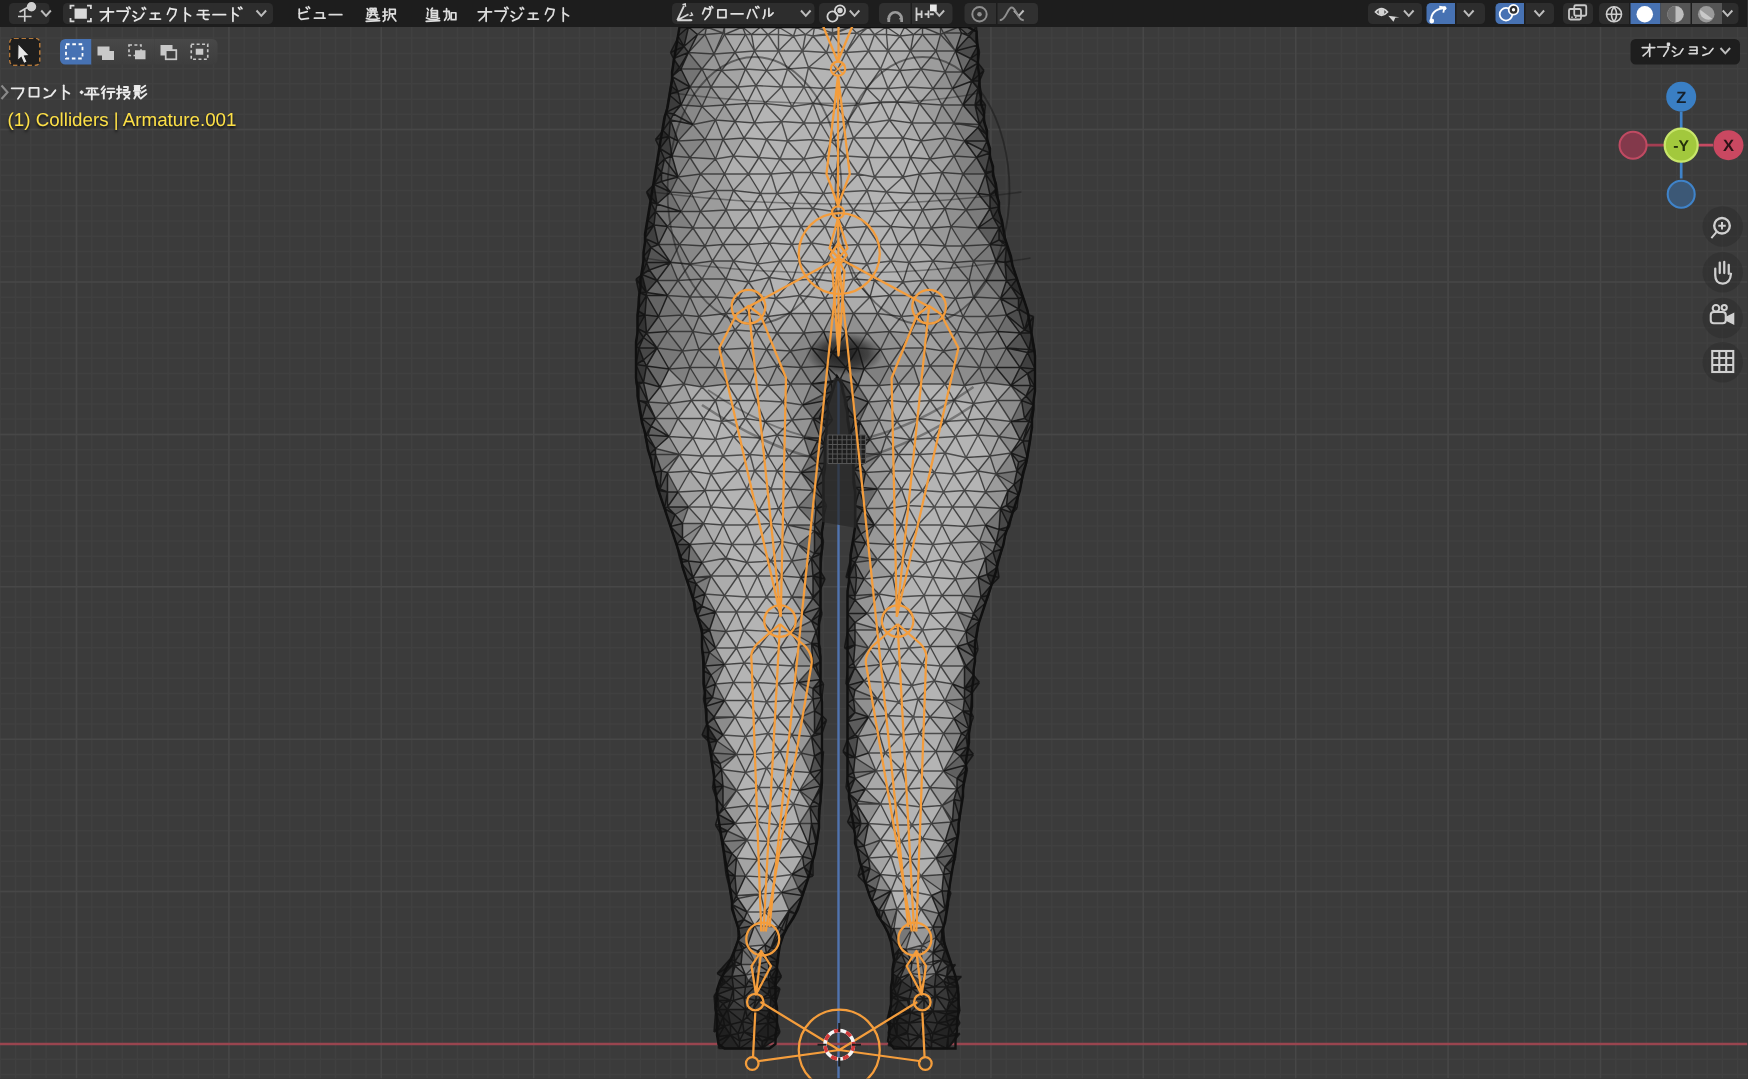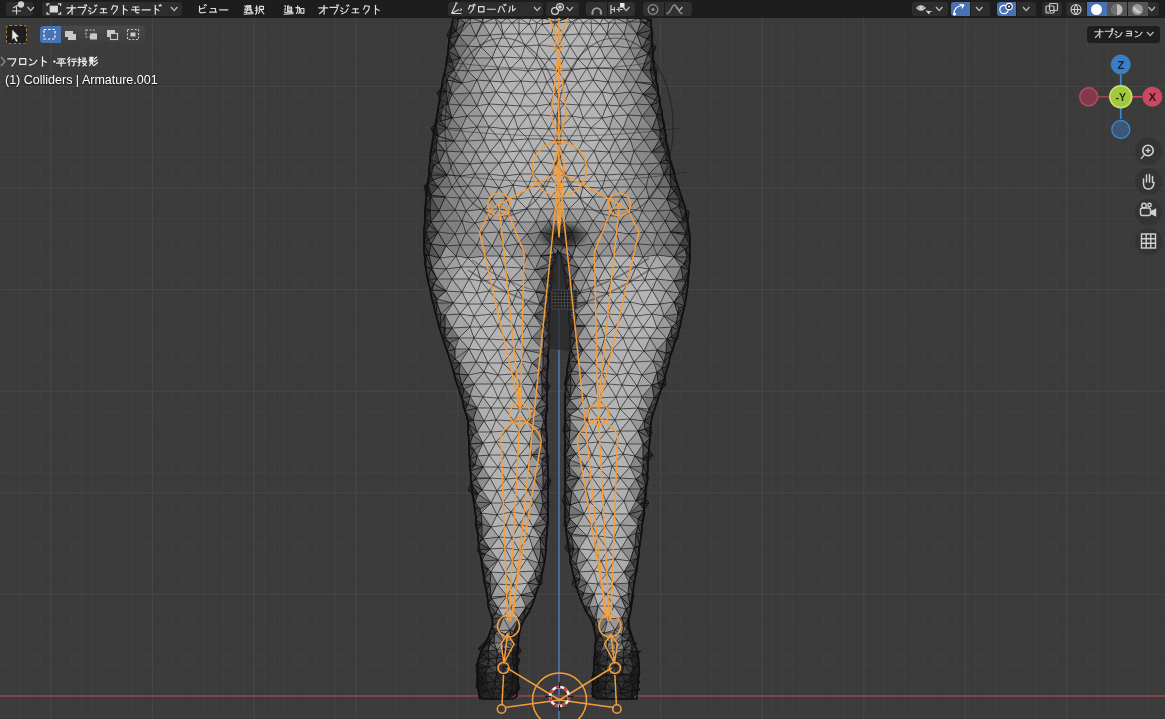--- a/index.html
+++ b/index.html
@@ -1,21 +1,21 @@
 <!DOCTYPE html>
 <html><head><meta charset="utf-8"><style>
 *{margin:0;padding:0;box-sizing:border-box}
 body{width:1165px;height:719px;overflow:hidden;background:#3b3b3b;font-family:"Liberation Sans",sans-serif;position:relative}
 #hdr{position:absolute;left:0;top:0;width:1165px;height:18px;background:#1d1d1d;z-index:5}
 .btn{position:absolute;background:#2d2d2d;border-radius:3px;height:14.5px;top:1.5px;z-index:6}
 svg{display:block}
 #vp{position:absolute;left:0;top:0;z-index:1}
 #ov{position:absolute;left:0;top:0;z-index:6;pointer-events:none}
 .tbtn{position:absolute;border-radius:3.5px}
-.lat{position:absolute;color:#ffffff;font-size:12px;z-index:7;text-shadow:0 1px 2px rgba(0,0,0,.8)}
+.lat{position:absolute;color:#fde047;font-size:12px;z-index:7;text-shadow:0 1px 2px rgba(0,0,0,.8)}
 </style></head><body>
 <svg id="vp" width="1165" height="719" viewBox="0 0 1165 719">
     <rect width="1165" height="719" fill="#3b3b3b"></rect>
     <path stroke="#404040" stroke-width="1" d="M0.2 18V719M10.4 18V719M20.5 18V719M30.7 18V719M40.8 18V719M51.0 18V719M61.2 18V719M71.3 18V719M81.5 18V719M91.6 18V719M101.8 18V719M112.0 18V719M122.1 18V719M132.3 18V719M142.4 18V719M152.6 18V719M162.8 18V719M172.9 18V719M183.1 18V719M193.2 18V719M203.4 18V719M213.6 18V719M223.7 18V719M233.9 18V719M244.0 18V719M254.2 18V719M264.4 18V719M274.5 18V719M284.7 18V719M294.8 18V719M305.0 18V719M315.2 18V719M325.3 18V719M335.5 18V719M345.6 18V719M355.8 18V719M366.0 18V719M376.1 18V719M386.3 18V719M396.4 18V719M406.6 18V719M416.8 18V719M426.9 18V719M437.1 18V719M447.2 18V719M457.4 18V719M467.6 18V719M477.7 18V719M487.9 18V719M498.0 18V719M508.2 18V719M518.4 18V719M528.5 18V719M538.7 18V719M548.8 18V719M559.0 18V719M569.2 18V719M579.3 18V719M589.5 18V719M599.6 18V719M609.8 18V719M620.0 18V719M630.1 18V719M640.3 18V719M650.4 18V719M660.6 18V719M670.8 18V719M680.9 18V719M691.1 18V719M701.2 18V719M711.4 18V719M721.6 18V719M731.7 18V719M741.9 18V719M752.0 18V719M762.2 18V719M772.4 18V719M782.5 18V719M792.7 18V719M802.8 18V719M813.0 18V719M823.2 18V719M833.3 18V719M843.5 18V719M853.6 18V719M863.8 18V719M874.0 18V719M884.1 18V719M894.3 18V719M904.4 18V719M914.6 18V719M924.8 18V719M934.9 18V719M945.1 18V719M955.2 18V719M965.4 18V719M975.6 18V719M985.7 18V719M995.9 18V719M1006.0 18V719M1016.2 18V719M1026.4 18V719M1036.5 18V719M1046.7 18V719M1056.8 18V719M1067.0 18V719M1077.2 18V719M1087.3 18V719M1097.5 18V719M1107.6 18V719M1117.8 18V719M1128.0 18V719M1138.1 18V719M1148.3 18V719M1158.4 18V719M0 25.4H1165M0 35.6H1165M0 45.8H1165M0 55.9H1165M0 66.1H1165M0 76.2H1165M0 86.4H1165M0 96.6H1165M0 106.7H1165M0 116.9H1165M0 127.0H1165M0 137.2H1165M0 147.4H1165M0 157.5H1165M0 167.7H1165M0 177.8H1165M0 188.0H1165M0 198.2H1165M0 208.3H1165M0 218.5H1165M0 228.6H1165M0 238.8H1165M0 249.0H1165M0 259.1H1165M0 269.3H1165M0 279.4H1165M0 289.6H1165M0 299.8H1165M0 309.9H1165M0 320.1H1165M0 330.2H1165M0 340.4H1165M0 350.6H1165M0 360.7H1165M0 370.9H1165M0 381.0H1165M0 391.2H1165M0 401.4H1165M0 411.5H1165M0 421.7H1165M0 431.8H1165M0 442.0H1165M0 452.2H1165M0 462.3H1165M0 472.5H1165M0 482.6H1165M0 492.8H1165M0 503.0H1165M0 513.1H1165M0 523.3H1165M0 533.4H1165M0 543.6H1165M0 553.8H1165M0 563.9H1165M0 574.1H1165M0 584.2H1165M0 594.4H1165M0 604.6H1165M0 614.7H1165M0 624.9H1165M0 635.0H1165M0 645.2H1165M0 655.4H1165M0 665.5H1165M0 675.7H1165M0 685.8H1165M0 696.0H1165M0 706.2H1165M0 716.3H1165"></path>
     <path stroke="#474747" stroke-width="1" d="M51.0 18V719M152.6 18V719M254.2 18V719M355.8 18V719M457.4 18V719M660.6 18V719M762.2 18V719M863.8 18V719M965.4 18V719M1067.0 18V719M0 86.4H1165M0 188.0H1165M0 289.6H1165M0 391.2H1165M0 492.8H1165M0 594.4H1165"></path>
     <path stroke="#5073ae" stroke-width="1.6" d="M559.0 18V719"></path>
     <path stroke="#99454f" stroke-width="1.6" d="M0 696.0H1165"></path>
     <g>
       <path fill="#202020" d="M480 658L478 663L476 664ZM489 643L481 651L478 649ZM482 655L481 651L484 655ZM481 651L482 655L480 658ZM479 694L487 690L479 699ZM479 694L479 691L487 690ZM512 693L512 692L517 693ZM512 692L520 688L517 693ZM512 682L520 688L512 692ZM512 693L508 694L512 692ZM508 694L512 693L508 699ZM479 691L483 684L487 690ZM631 699L632 691L632 699ZM631 676L631 674L640 674ZM512 682L518 681L520 688ZM518 681L513 674L517 669ZM504 690L512 682L512 692ZM483 684L480 683L482 678ZM477 675L480 683L476 688ZM480 683L477 675L482 678ZM487 683L483 684L482 678ZM485 673L487 683L482 678ZM638 690L640 689L632 699ZM632 691L638 690L632 699ZM631 676L638 678L631 681ZM638 678L631 676L640 674ZM631 674L634 669L640 674ZM490 641L487 639L489 634ZM487 639L489 643L478 649ZM514 665L513 659L520 659ZM513 674L514 665L517 669ZM428 183L431 195L424 186ZM478 687L483 684L479 691ZM478 687L480 683L483 684ZM480 683L478 687L476 688ZM477 675L479 673L482 678ZM479 673L485 673L482 678ZM479 673L477 675L476 664ZM638 678L633 684L631 681ZM633 684L638 678L640 682ZM639 666L636 665L639 658ZM521 651L514 652L518 645ZM514 665L518 666L517 669ZM518 666L514 665L520 659ZM513 678L513 674L518 681ZM513 678L511 678L513 674ZM513 678L518 681L512 682ZM511 678L513 678L512 682ZM478 663L479 667L476 664ZM479 667L479 673L476 664ZM635 689L638 690L632 691ZM633 684L635 689L632 691ZM638 690L635 689L640 689ZM635 689L633 684L640 682ZM631 651L641 651L638 654ZM517 657L514 652L521 651ZM513 659L517 657L520 659ZM512 653L517 657L513 659ZM596 675L599 667L607 675ZM598 664L595 665L594 661ZM596 659L598 664L594 661ZM596 659L594 661L595 649ZM598 651L596 659L595 649ZM592 697L598 691L606 699ZM594 693L598 691L592 697ZM594 693L592 689L598 691ZM592 689L596 683L598 691ZM596 683L592 689L593 685ZM599 678L598 682L596 675ZM598 682L596 683L596 675ZM596 683L598 682L598 691ZM596 683L591 681L596 675ZM591 681L596 683L593 685ZM591 681L593 673L596 675ZM598 682L605 688L598 691Z"></path>
       <path fill="#242424" d="M487 690L493 699L479 699ZM686 233L688 222L690 234ZM448 51L447 57L446 63ZM508 699L512 693L517 693ZM660 102L658 94L658 90ZM438 136L431 128L436 123ZM625 682L631 676L631 681ZM630 630L627 629L629 618ZM671 162L674 174L671 164ZM634 669L639 666L640 674ZM434 135L431 128L438 136ZM633 684L625 682L631 681ZM633 684L632 691L622 689ZM633 656L638 654L639 658ZM636 665L639 666L634 669ZM636 665L631 658L639 658ZM637 572L636 570L638 558ZM631 606L630 606L634 595ZM630 606L633 594L634 595ZM512 641L519 641L518 645ZM621 694L632 691L631 699ZM634 642L628 640L630 633ZM633 656L631 651L638 654ZM631 651L632 644L637 643ZM599 667L595 665L598 664ZM596 659L598 651L600 652ZM554 255L554 254L560 253ZM598 682L599 678L606 682Z"></path>

